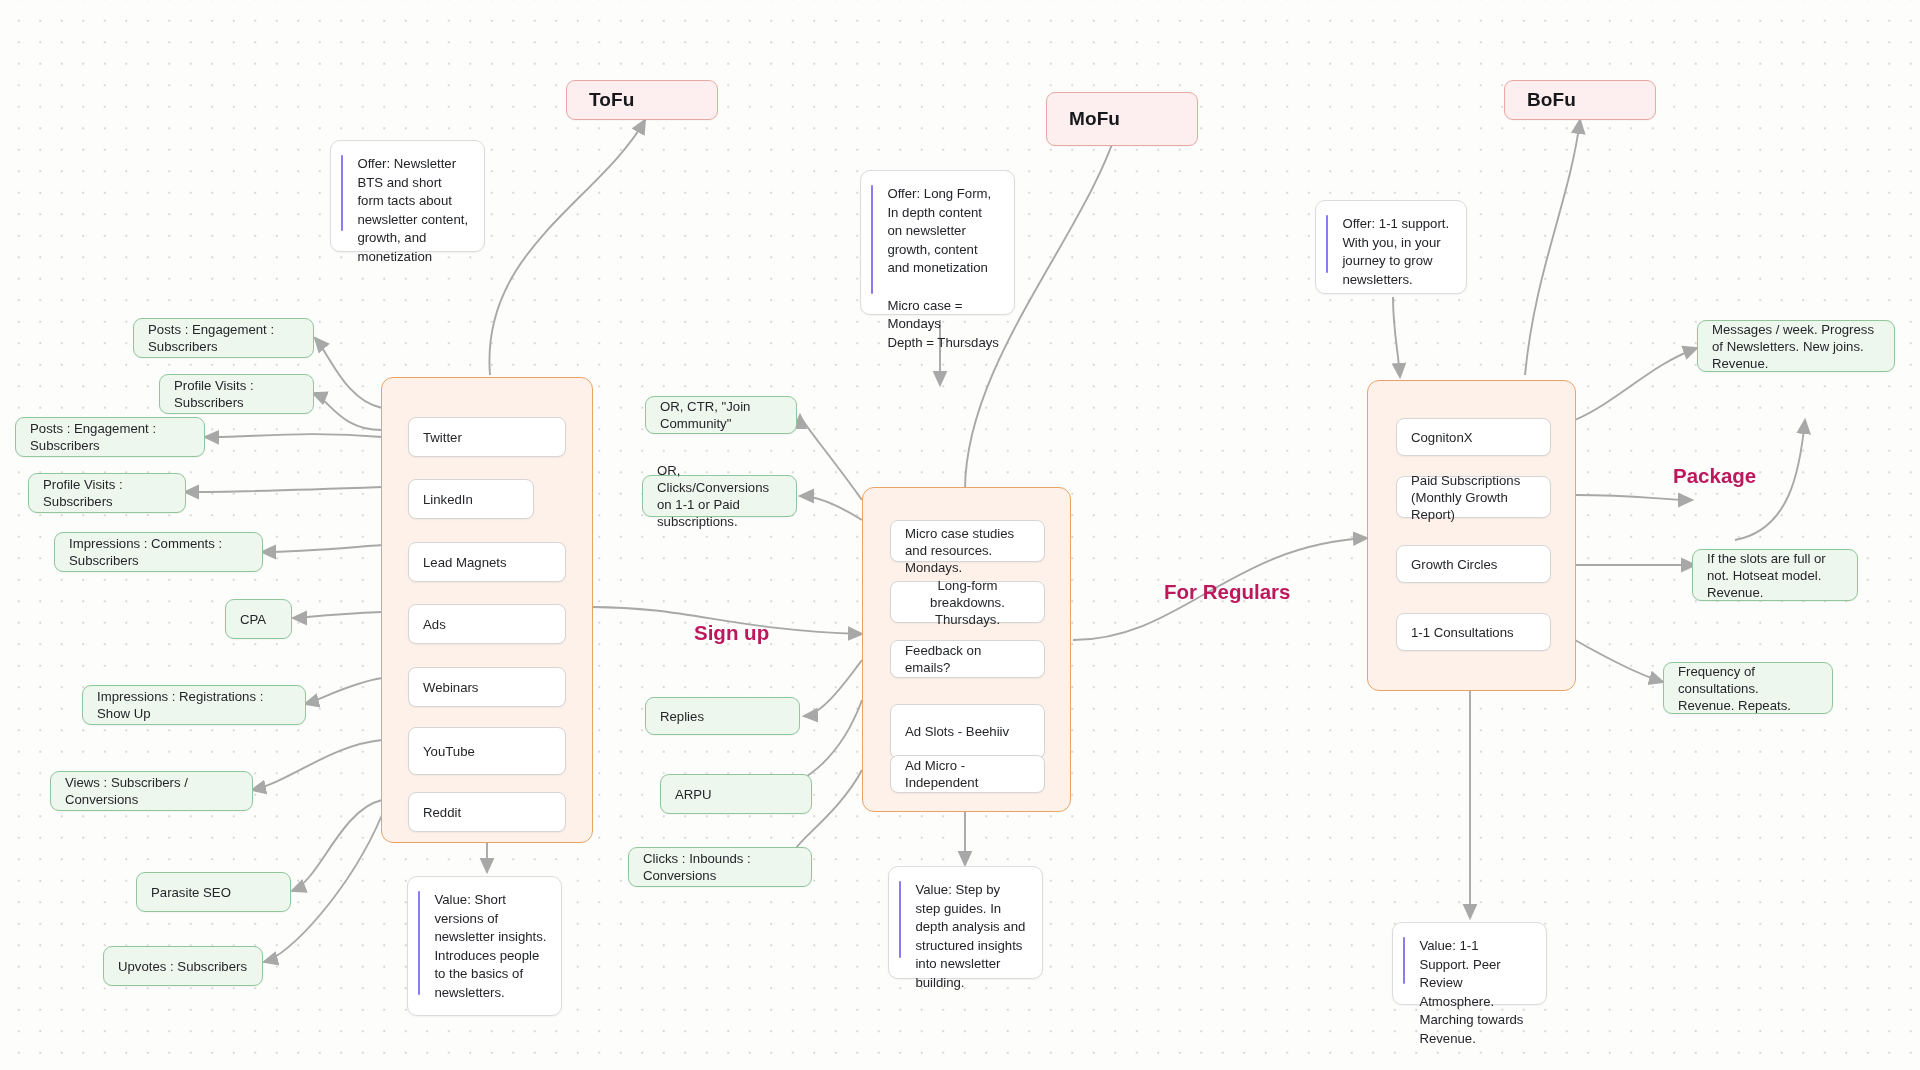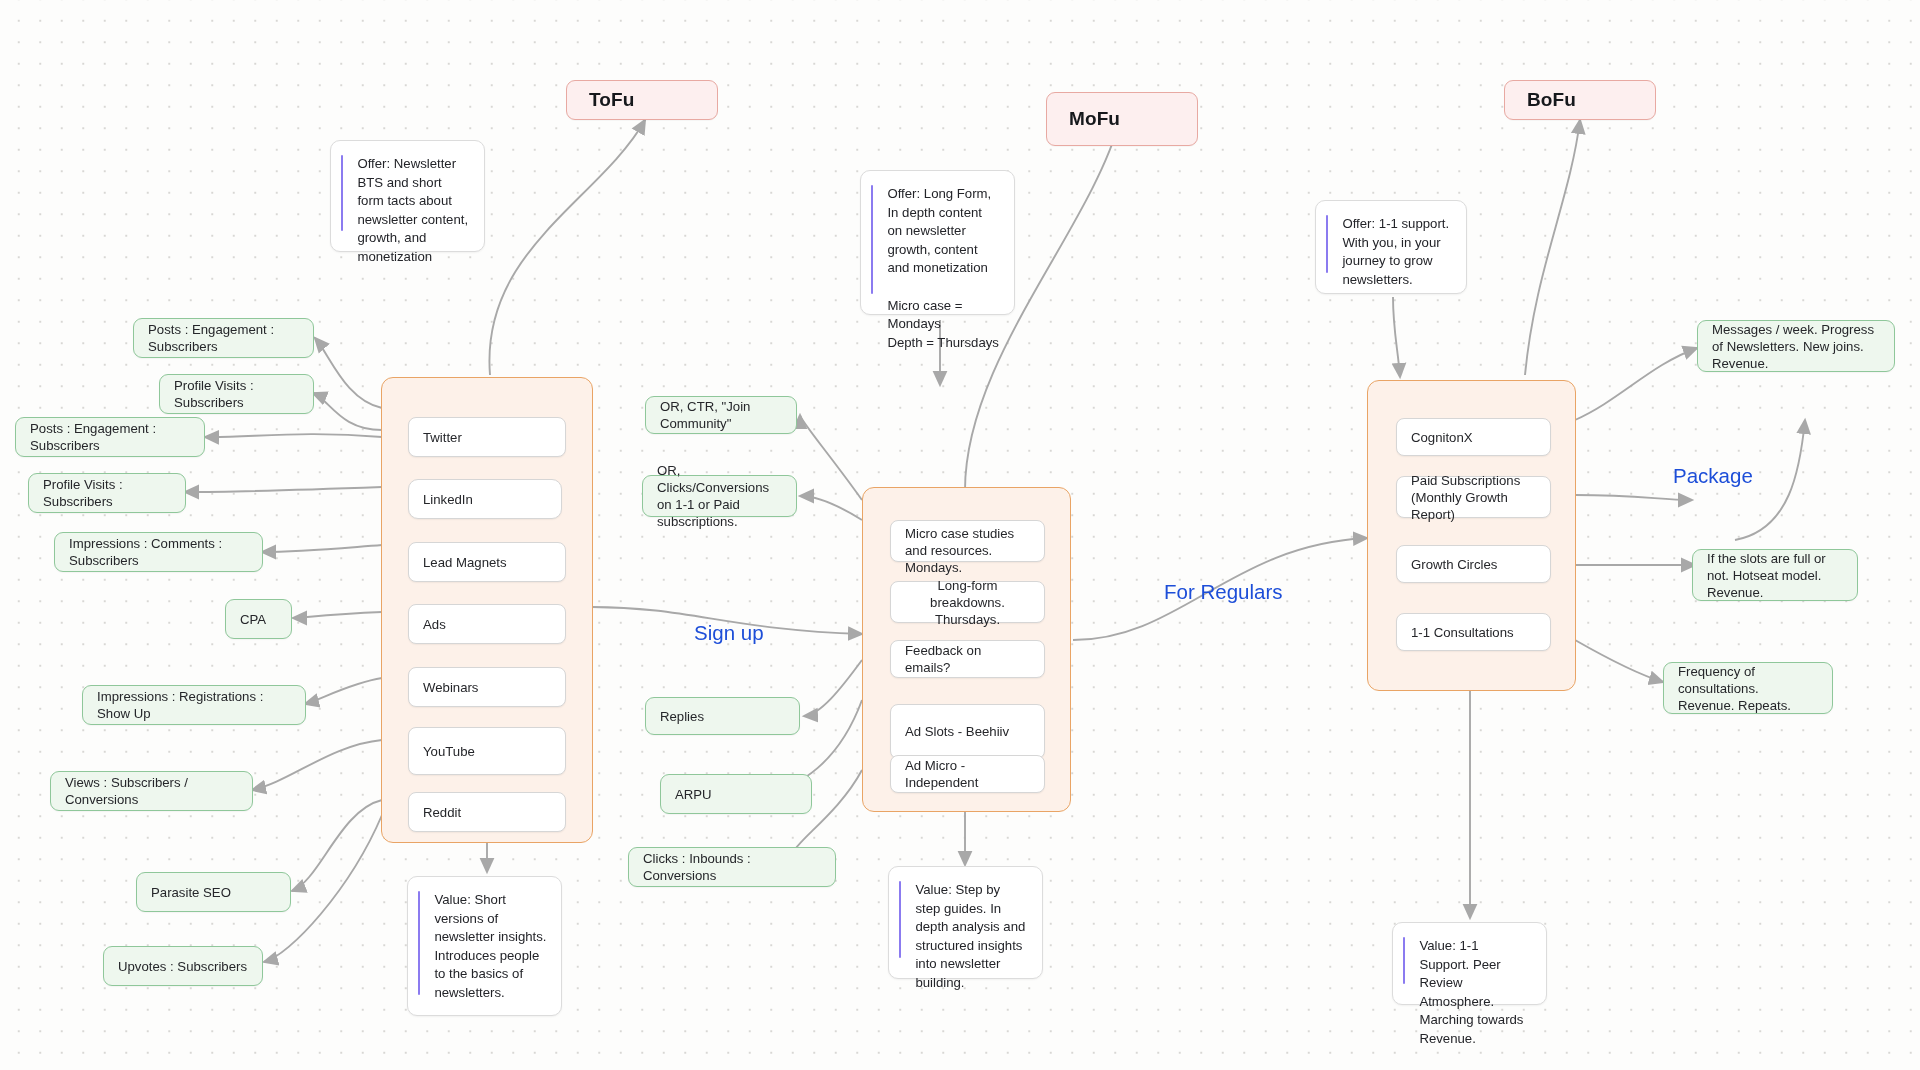--- a/index.html
+++ b/index.html
@@ -51,21 +51,21 @@
     box-shadow:0 1px 2px rgba(0,0,0,.05);
     padding:14px 14px 20px 10px;
     display:flex;
   }
   .note .rule{
     width:2.4px;background:#8b7bf0;border-radius:2px;flex:0 0 auto;margin-right:14px;
   }
   .note .ntext{font-size:13.2px;line-height:18.6px;color:#232429;white-space:pre-line;}
 
   .freelabel{
-    position:absolute;font-size:20.5px;color:#1d4ed8;font-weight:400;white-space:nowrap;
+    position:absolute;font-size:20.5px;color:#be185d;font-weight:700;white-space:nowrap;
   }
 </style>
 </head>
 <body>
 
 <div id="canvas">
 
   <svg class="edges" viewBox="0 0 1920 1070">
     <defs>
       <marker id="ah" markerWidth="9" markerHeight="9" refX="7.4" refY="4.5" orient="auto">
@@ -147,21 +147,21 @@
     <div class="ntext">Value: Step by step guides. In depth analysis and structured insights into newsletter building.</div>
   </div>
 
   <div class="node note" style="left:1392px;top:922px;width:155px;height:83px;">
     <div class="rule"></div>
     <div class="ntext">Value: 1-1 Support. Peer Review Atmosphere. Marching towards Revenue.</div>
   </div>
 
   <div class="node group" style="left:381px;top:377px;width:212px;height:466px;">
     <div class="item" style="left:26px;top:39px;width:158px;height:40px;">Twitter</div>
-    <div class="item" style="left:26px;top:101px;width:154px;height:40px;border-radius:10px;">LinkedIn</div>
+    <div class="item" style="left:26px;top:101px;width:126px;height:40px;">LinkedIn</div>
     <div class="item" style="left:26px;top:164px;width:158px;height:40px;">Lead Magnets</div>
     <div class="item" style="left:26px;top:226px;width:158px;height:40px;">Ads</div>
     <div class="item" style="left:26px;top:289px;width:158px;height:40px;">Webinars</div>
     <div class="item" style="left:26px;top:349px;width:158px;height:48px;">YouTube</div>
     <div class="item" style="left:26px;top:414px;width:158px;height:40px;">Reddit</div>
   </div>
 
   <div class="node group" style="left:862px;top:487px;width:209px;height:325px;">
     <div class="item" style="left:27px;top:32px;width:155px;height:42px;padding-top:18px;">Micro case studies and resources. Mondays.</div>
     <div class="item" style="left:27px;top:93px;width:155px;height:42px;text-align:center;">Long-form breakdowns. Thursdays.</div>
@@ -185,21 +185,21 @@
   <div class="node metric" style="left:225px;top:599px;width:67px;height:40px;">CPA</div>
   <div class="node metric" style="left:82px;top:685px;width:224px;height:40px;">Impressions : Registrations : Show Up</div>
   <div class="node metric" style="left:50px;top:771px;width:203px;height:40px;">Views : Subscribers / Conversions</div>
   <div class="node metric" style="left:136px;top:872px;width:155px;height:40px;">Parasite SEO</div>
   <div class="node metric" style="left:103px;top:946px;width:160px;height:40px;">Upvotes : Subscribers</div>
 
   <div class="node metric" style="left:645px;top:396px;width:152px;height:38px;">OR, CTR, "Join Community"</div>
   <div class="node metric" style="left:642px;top:475px;width:155px;height:42px;">OR, Clicks/Conversions on 1-1 or Paid subscriptions.</div>
   <div class="node metric" style="left:645px;top:697px;width:155px;height:38px;">Replies</div>
   <div class="node metric" style="left:660px;top:774px;width:152px;height:40px;">ARPU</div>
-  <div class="node metric" style="left:628px;top:847px;width:208px;height:40px;">Clicks : Inbounds : Conversions</div>
+  <div class="node metric" style="left:628px;top:847px;width:184px;height:40px;">Clicks : Inbounds : Conversions</div>
 
   <div class="node metric" style="left:1697px;top:320px;width:198px;height:52px;">Messages / week. Progress of Newsletters. New joins. Revenue.</div>
   <div class="node metric" style="left:1692px;top:549px;width:166px;height:52px;">If the slots are full or not. Hotseat model. Revenue.</div>
   <div class="node metric" style="left:1663px;top:662px;width:170px;height:52px;">Frequency of consultations. Revenue. Repeats.</div>
 
   <div class="freelabel" style="left:694px;top:621px;">Sign up</div>
   <div class="freelabel" style="left:1164px;top:580px;">For Regulars</div>
   <div class="freelabel" style="left:1673px;top:464px;">Package</div>
 
 </div>

